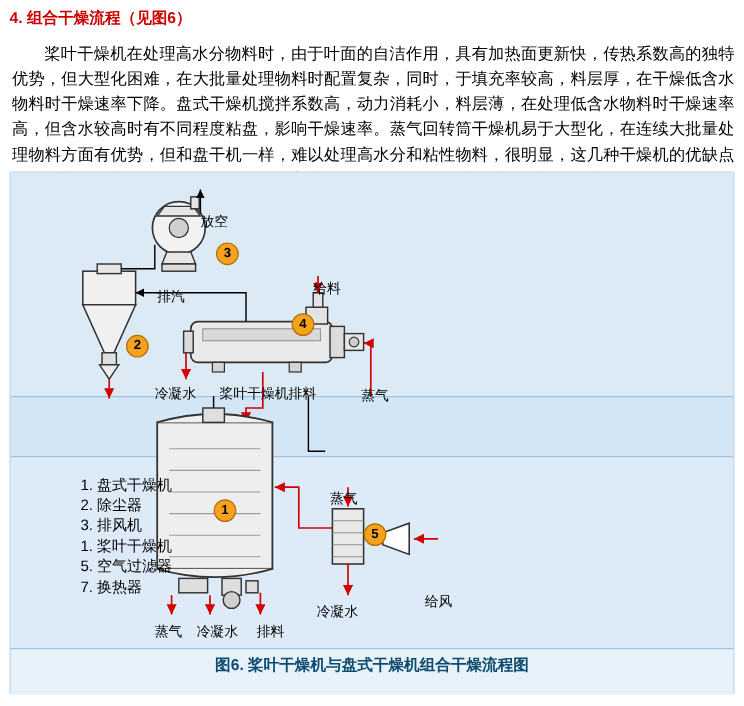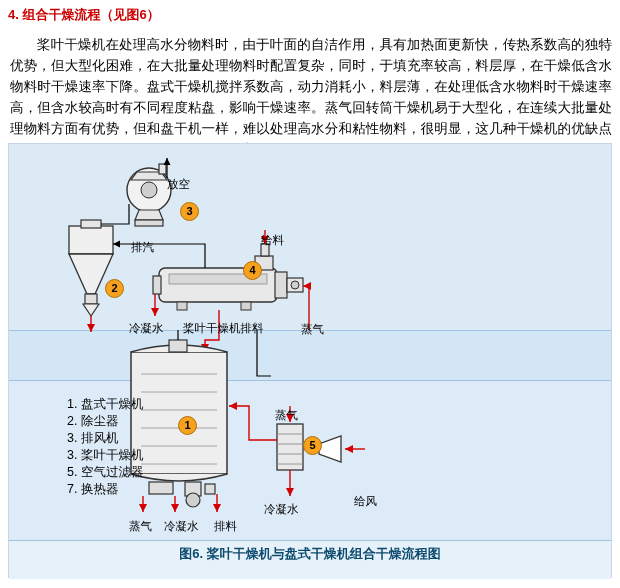--- a/index.html
+++ b/index.html
@@ -259,21 +259,21 @@
     <div class="lbl" style="left:345px; top:306px;margin-top:44px;">给风</div>
     <div class="lbl" style="left:255px; top:358px;">冷凝水</div>
     <div class="lbl" style="left:120px; top:375px;">蒸气</div>
     <div class="lbl" style="left:155px; top:375px;">冷凝水</div>
     <div class="lbl" style="left:205px; top:375px;">排料</div>
 
     <div class="legend">
       <div>1. 盘式干燥机</div>
       <div>2. 除尘器</div>
       <div>3. 排风机</div>
-      <div>3. 桨叶干燥机</div>
+      <div>1. 桨叶干燥机</div>
       <div>5. 空气过滤器</div>
       <div>7. 换热器</div>
     </div>
 
     <div class="fig-caption">图6.  桨叶干燥机与盘式干燥机组合干燥流程图</div>
   </div>
 
 </div>
 
 </body></html>

